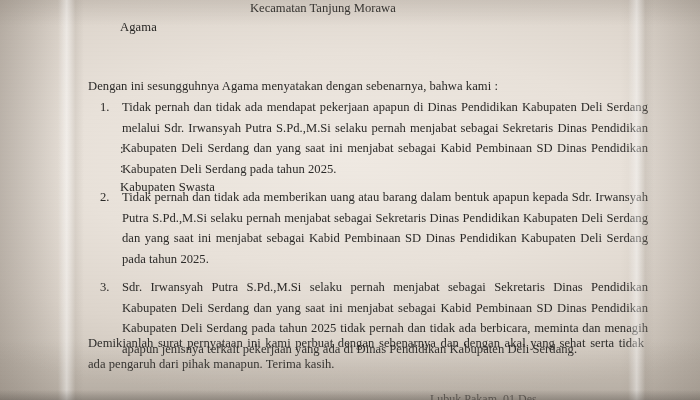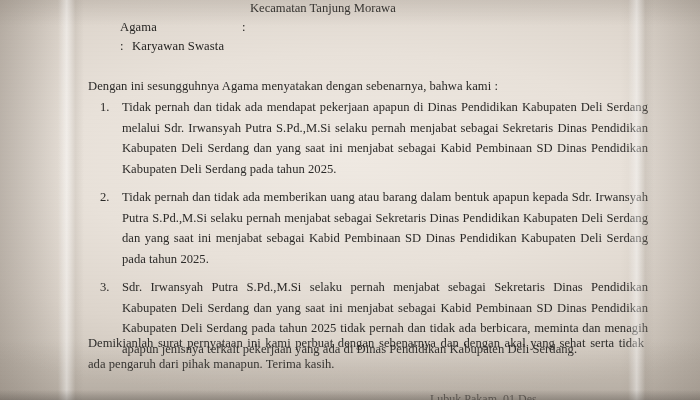--- a/index.html
+++ b/index.html
@@ -71,20 +71,21 @@
     top: 0px;
     width: 470px;
   }
   .id-row {
     display: flex;
     align-items: baseline;
     font-size: 12.6px;
     line-height: 19px;
     letter-spacing: 0.1px;
     color: #262523;
+    flex-direction: column;
   }
   .id-row .lbl {
     width: 122px;
     flex: 0 0 122px;
   }
   .id-row .sep {
     width: 12px;
     flex: 0 0 12px;
   }
   .id-row .val {
@@ -180,21 +181,21 @@
 
     <div class="id-top-line">Kecamatan Tanjung Morawa</div>
 
     <div class="id-block">
       <div class="id-row" style="margin-top:18px;">
         <span class="lbl">Agama</span>
         <span class="sep">:</span>
       </div>
       <div class="id-row">
         <span class="sep">:</span>
-        <span class="val">Karyawan Swasta</span>
+        <span class="val">Kabupaten Swasta</span>
       </div>
     </div>
 
     <div class="intro">Dengan ini sesungguhnya Agama menyatakan dengan sebenarnya, bahwa kami :</div>
 
     <div class="list">
       <div class="list-item">
         <span class="list-num">1.</span>
         <span class="list-text">Tidak pernah dan tidak ada mendapat pekerjaan apapun di Dinas Pendidikan Kabupaten Deli Serdang melalui Sdr. Irwansyah Putra S.Pd.,M.Si selaku pernah menjabat sebagai Sekretaris Dinas Pendidikan Kabupaten Deli Serdang dan yang saat ini menjabat sebagai Kabid Pembinaan SD Dinas Pendidikan Kabupaten Deli Serdang pada tahun 2025.</span>
       </div>

